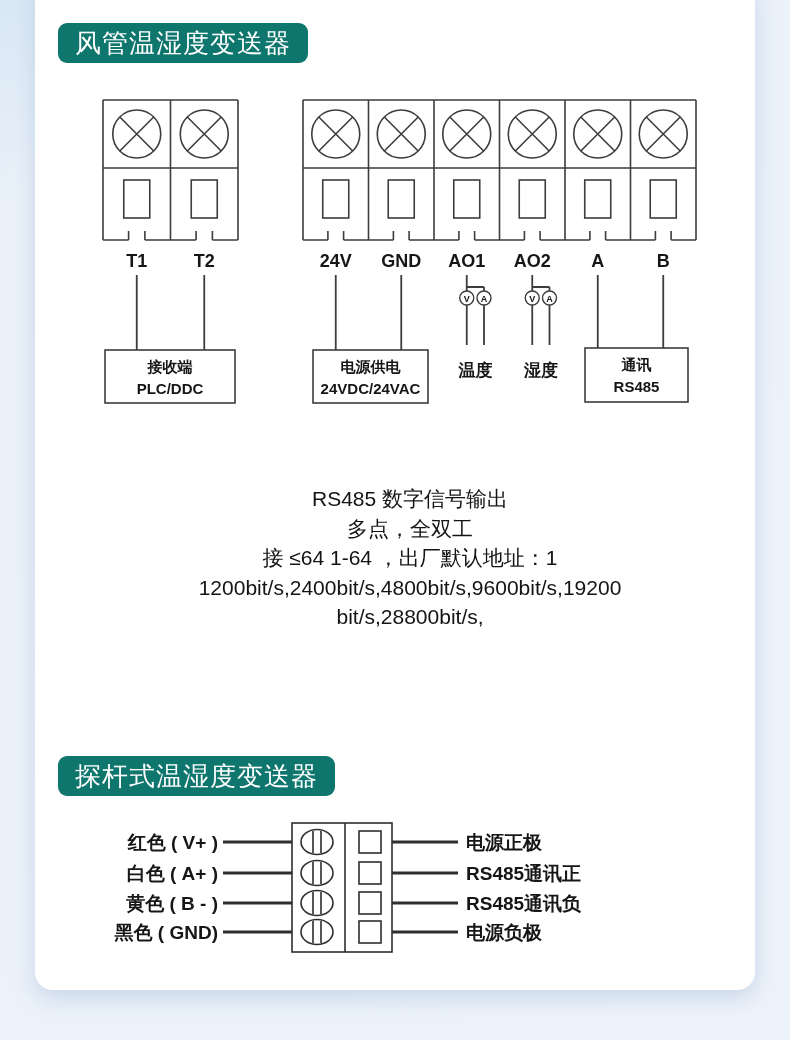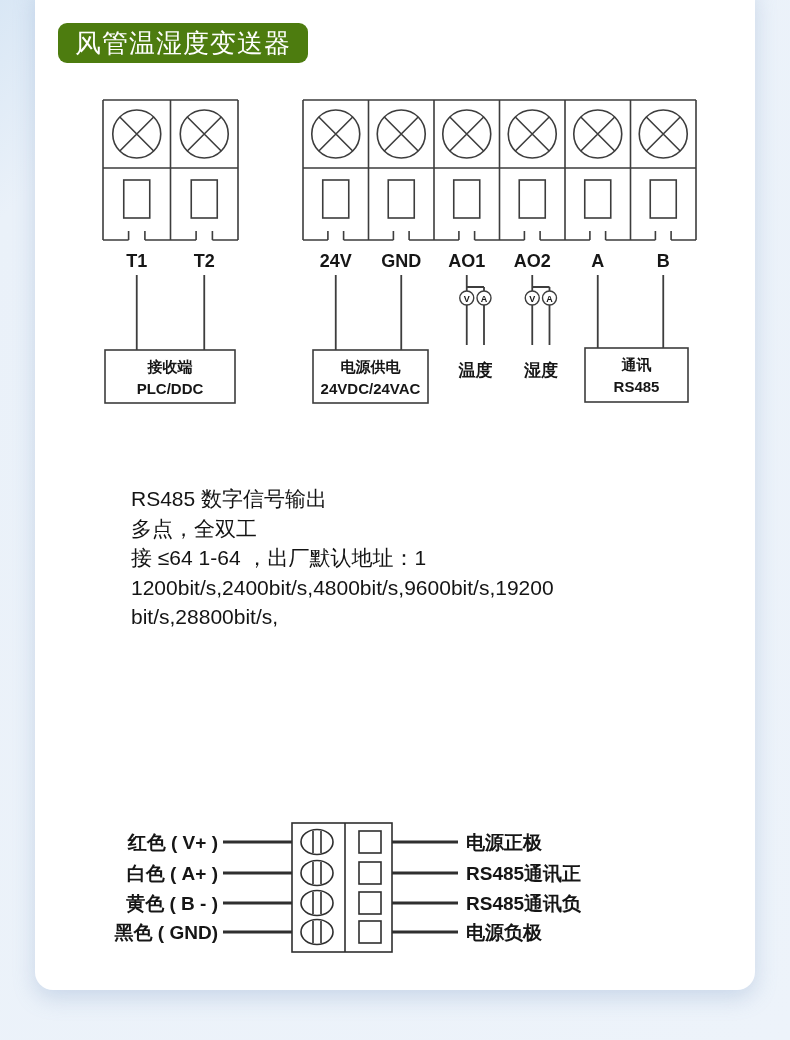--- a/index.html
+++ b/index.html
@@ -13,21 +13,21 @@
   }
   .card{
     position:absolute;left:35px;top:-20px;
     width:720px;height:1010px;
     background:#ffffff;
     border-radius:18px;
     box-shadow:0 8px 22px rgba(110,145,190,.28);
   }
   .badge{
     position:absolute;
-    background:#4d7c0f;
+    background:#0f766e;
     color:#ffffff;
     font-size:26px;
     font-weight:500;
     letter-spacing:1px;
     line-height:40px;
     height:40px;
     padding:0 17px;
     border-radius:9px;
     white-space:nowrap;
   }
@@ -37,25 +37,26 @@
   .diagram2{position:absolute;left:65px;top:835px;}   
   .caption{
     position:absolute;
     font-size:21px;
     font-weight:500;
     white-space:nowrap;
   }
   .caption-left{left:85px;top:458px;}    
   .caption-right{left:427px;top:458px;}  
   .specs{
-    position:absolute;left:96px;top:504px;  
+    position:absolute;left:85px;top:504px;  
     width:580px;
     font-size:21px;
     line-height:29.5px;
     color:#141414;
+    text-align:center;
   }
   svg text{fill:#161616;}
   .t-label{font-size:18px;font-weight:600;}
   .box-text{font-size:15px;font-weight:600;}
   .ao-label{font-size:17px;font-weight:600;}
   .meter-letter{font-size:9px;font-weight:600;}
   .wire-label{font-size:19px;font-weight:600;}
 </style>
 </head>
 <body>
@@ -165,20 +166,21 @@
 
 
     <div class="specs">
       <div>RS485 数字信号输出</div>
       <div>多点，全双工</div>
       <div>接 ≤64 1-64 ，出厂默认地址：1</div>
       <div>1200bit/s,2400bit/s,4800bit/s,9600bit/s,19200</div>
       <div>bit/s,28800bit/s,</div>
     </div>
 
+    <div class="badge badge2">探杆式温湿度变送器</div>
 
     <svg class="diagram2" width="560" height="145" viewBox="0 0 560 145" fill="none" stroke="#2f2f2f" stroke-width="1.6">
 
       <g>
         <rect x="192" y="8" width="100" height="129"></rect>
         <path d="M245,8 V137"></path>
 
         <g>
           <ellipse cx="217" cy="27" rx="16" ry="12.5"></ellipse>
             <path d="M213,16 V38 M221,16 V38"></path>

